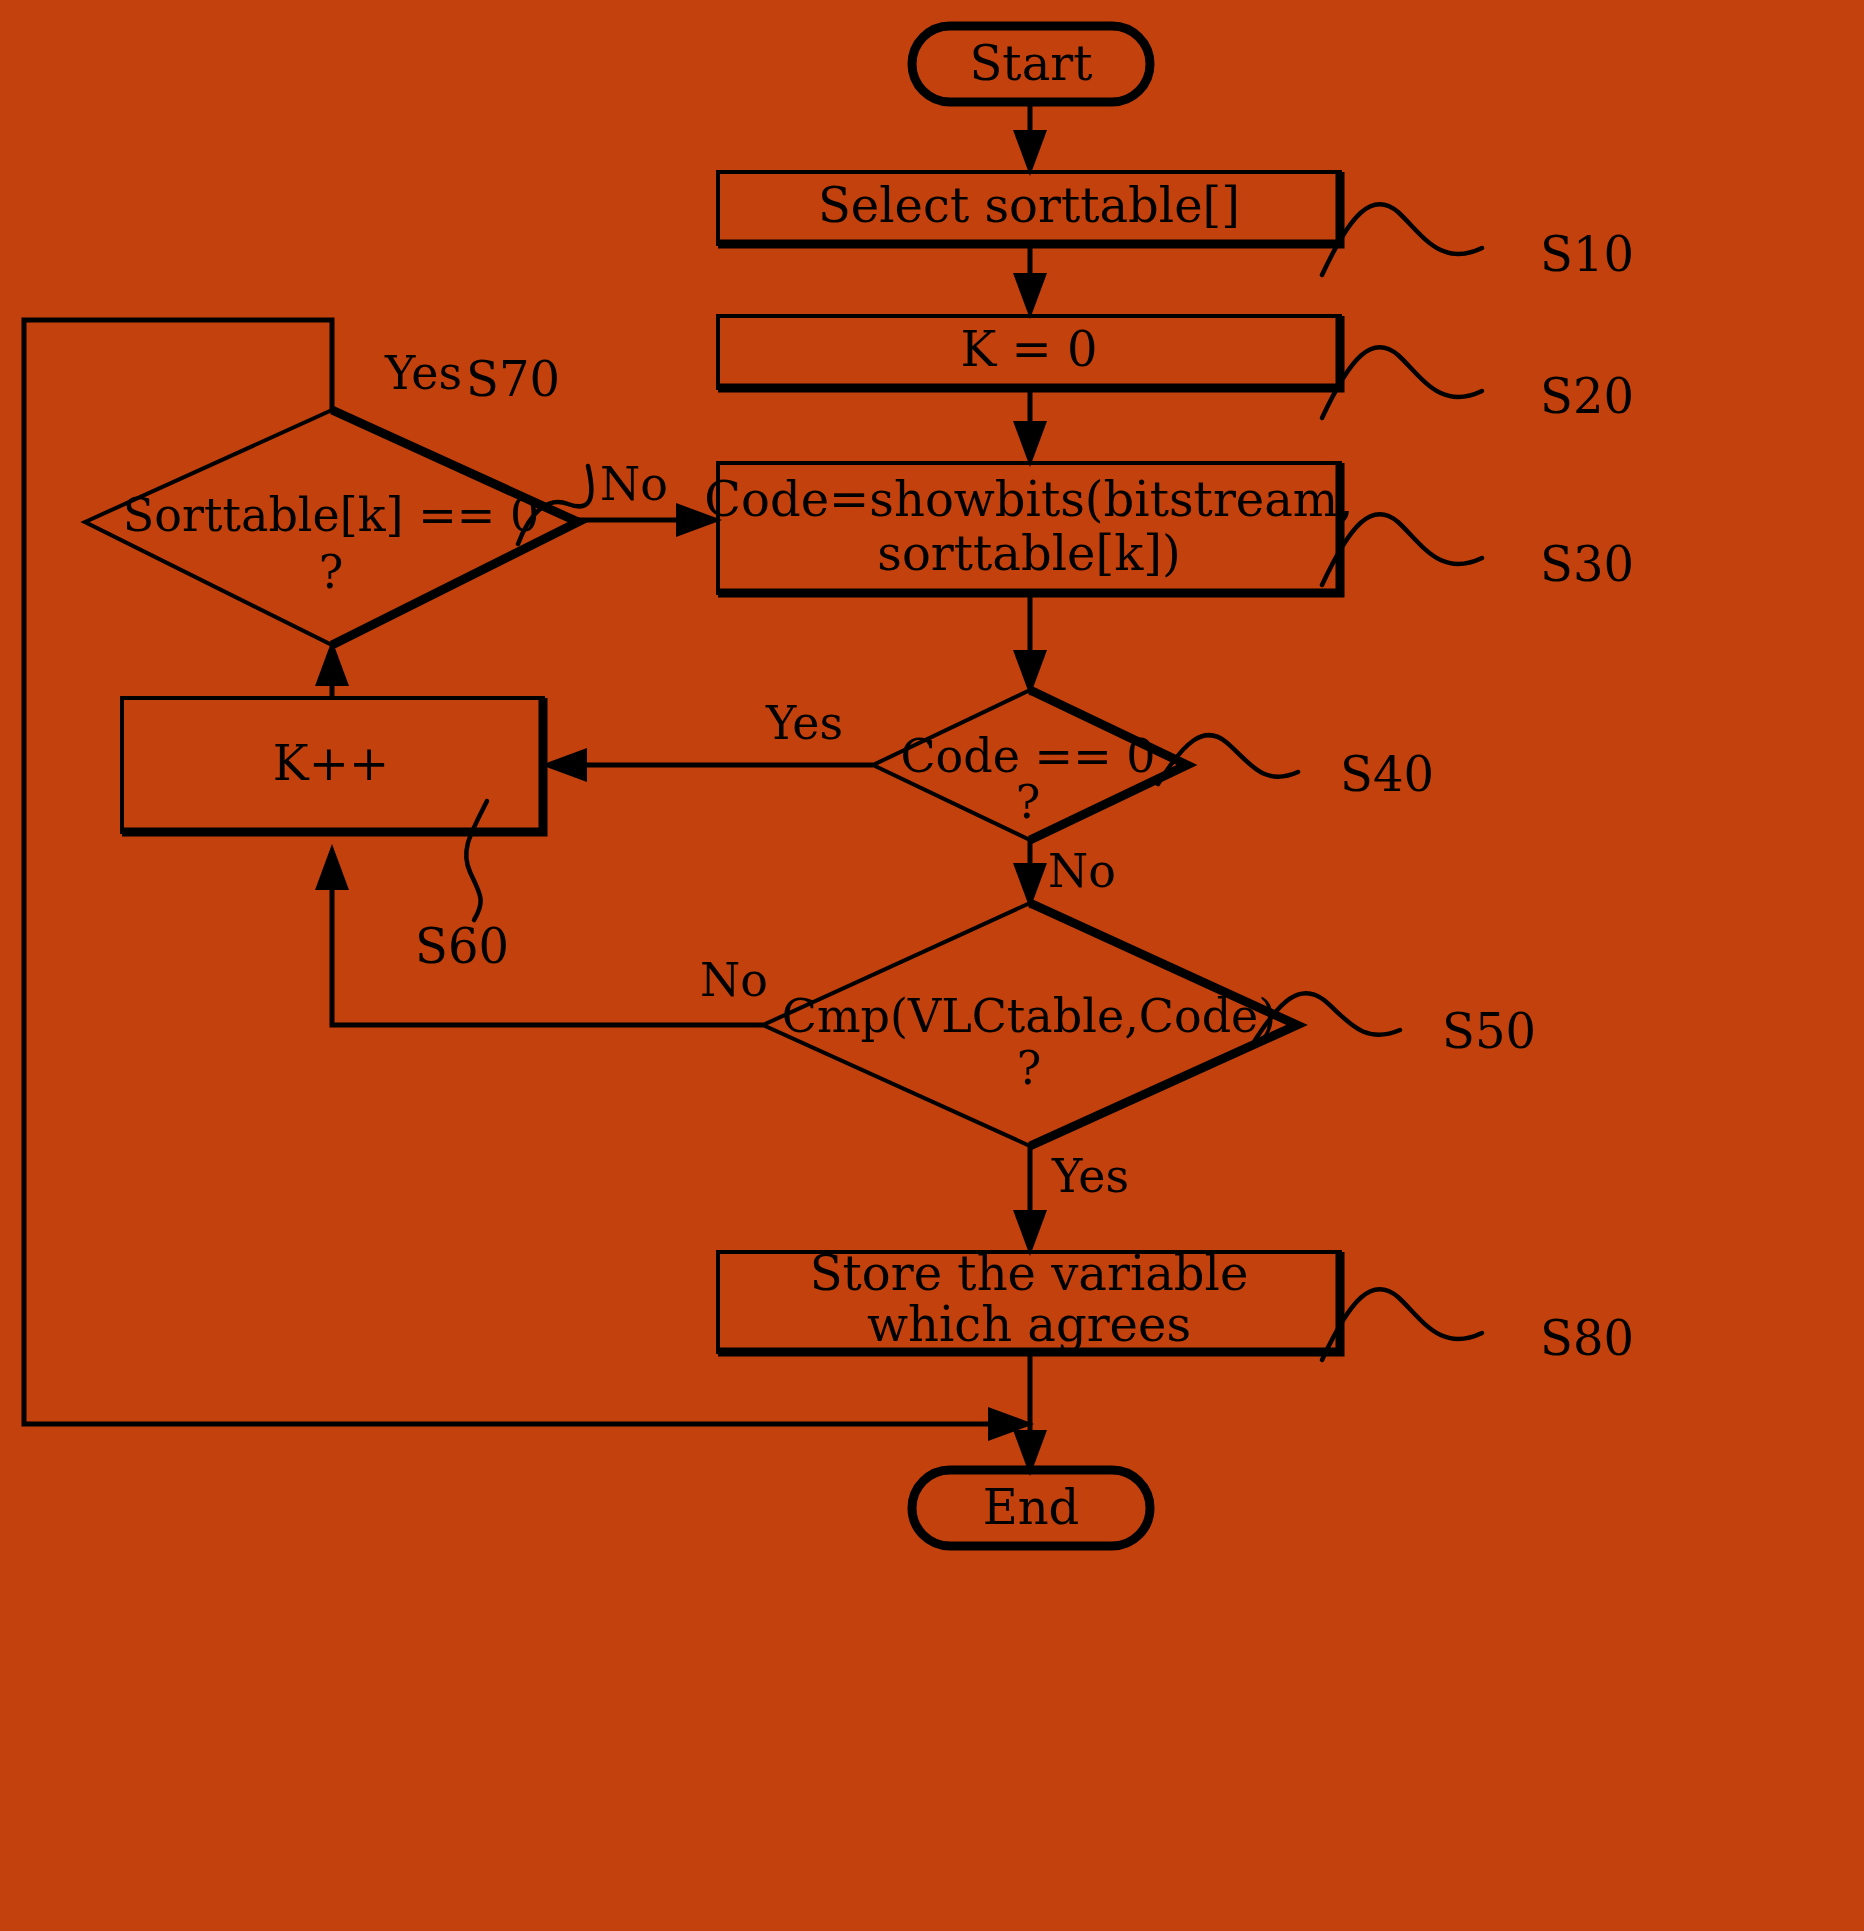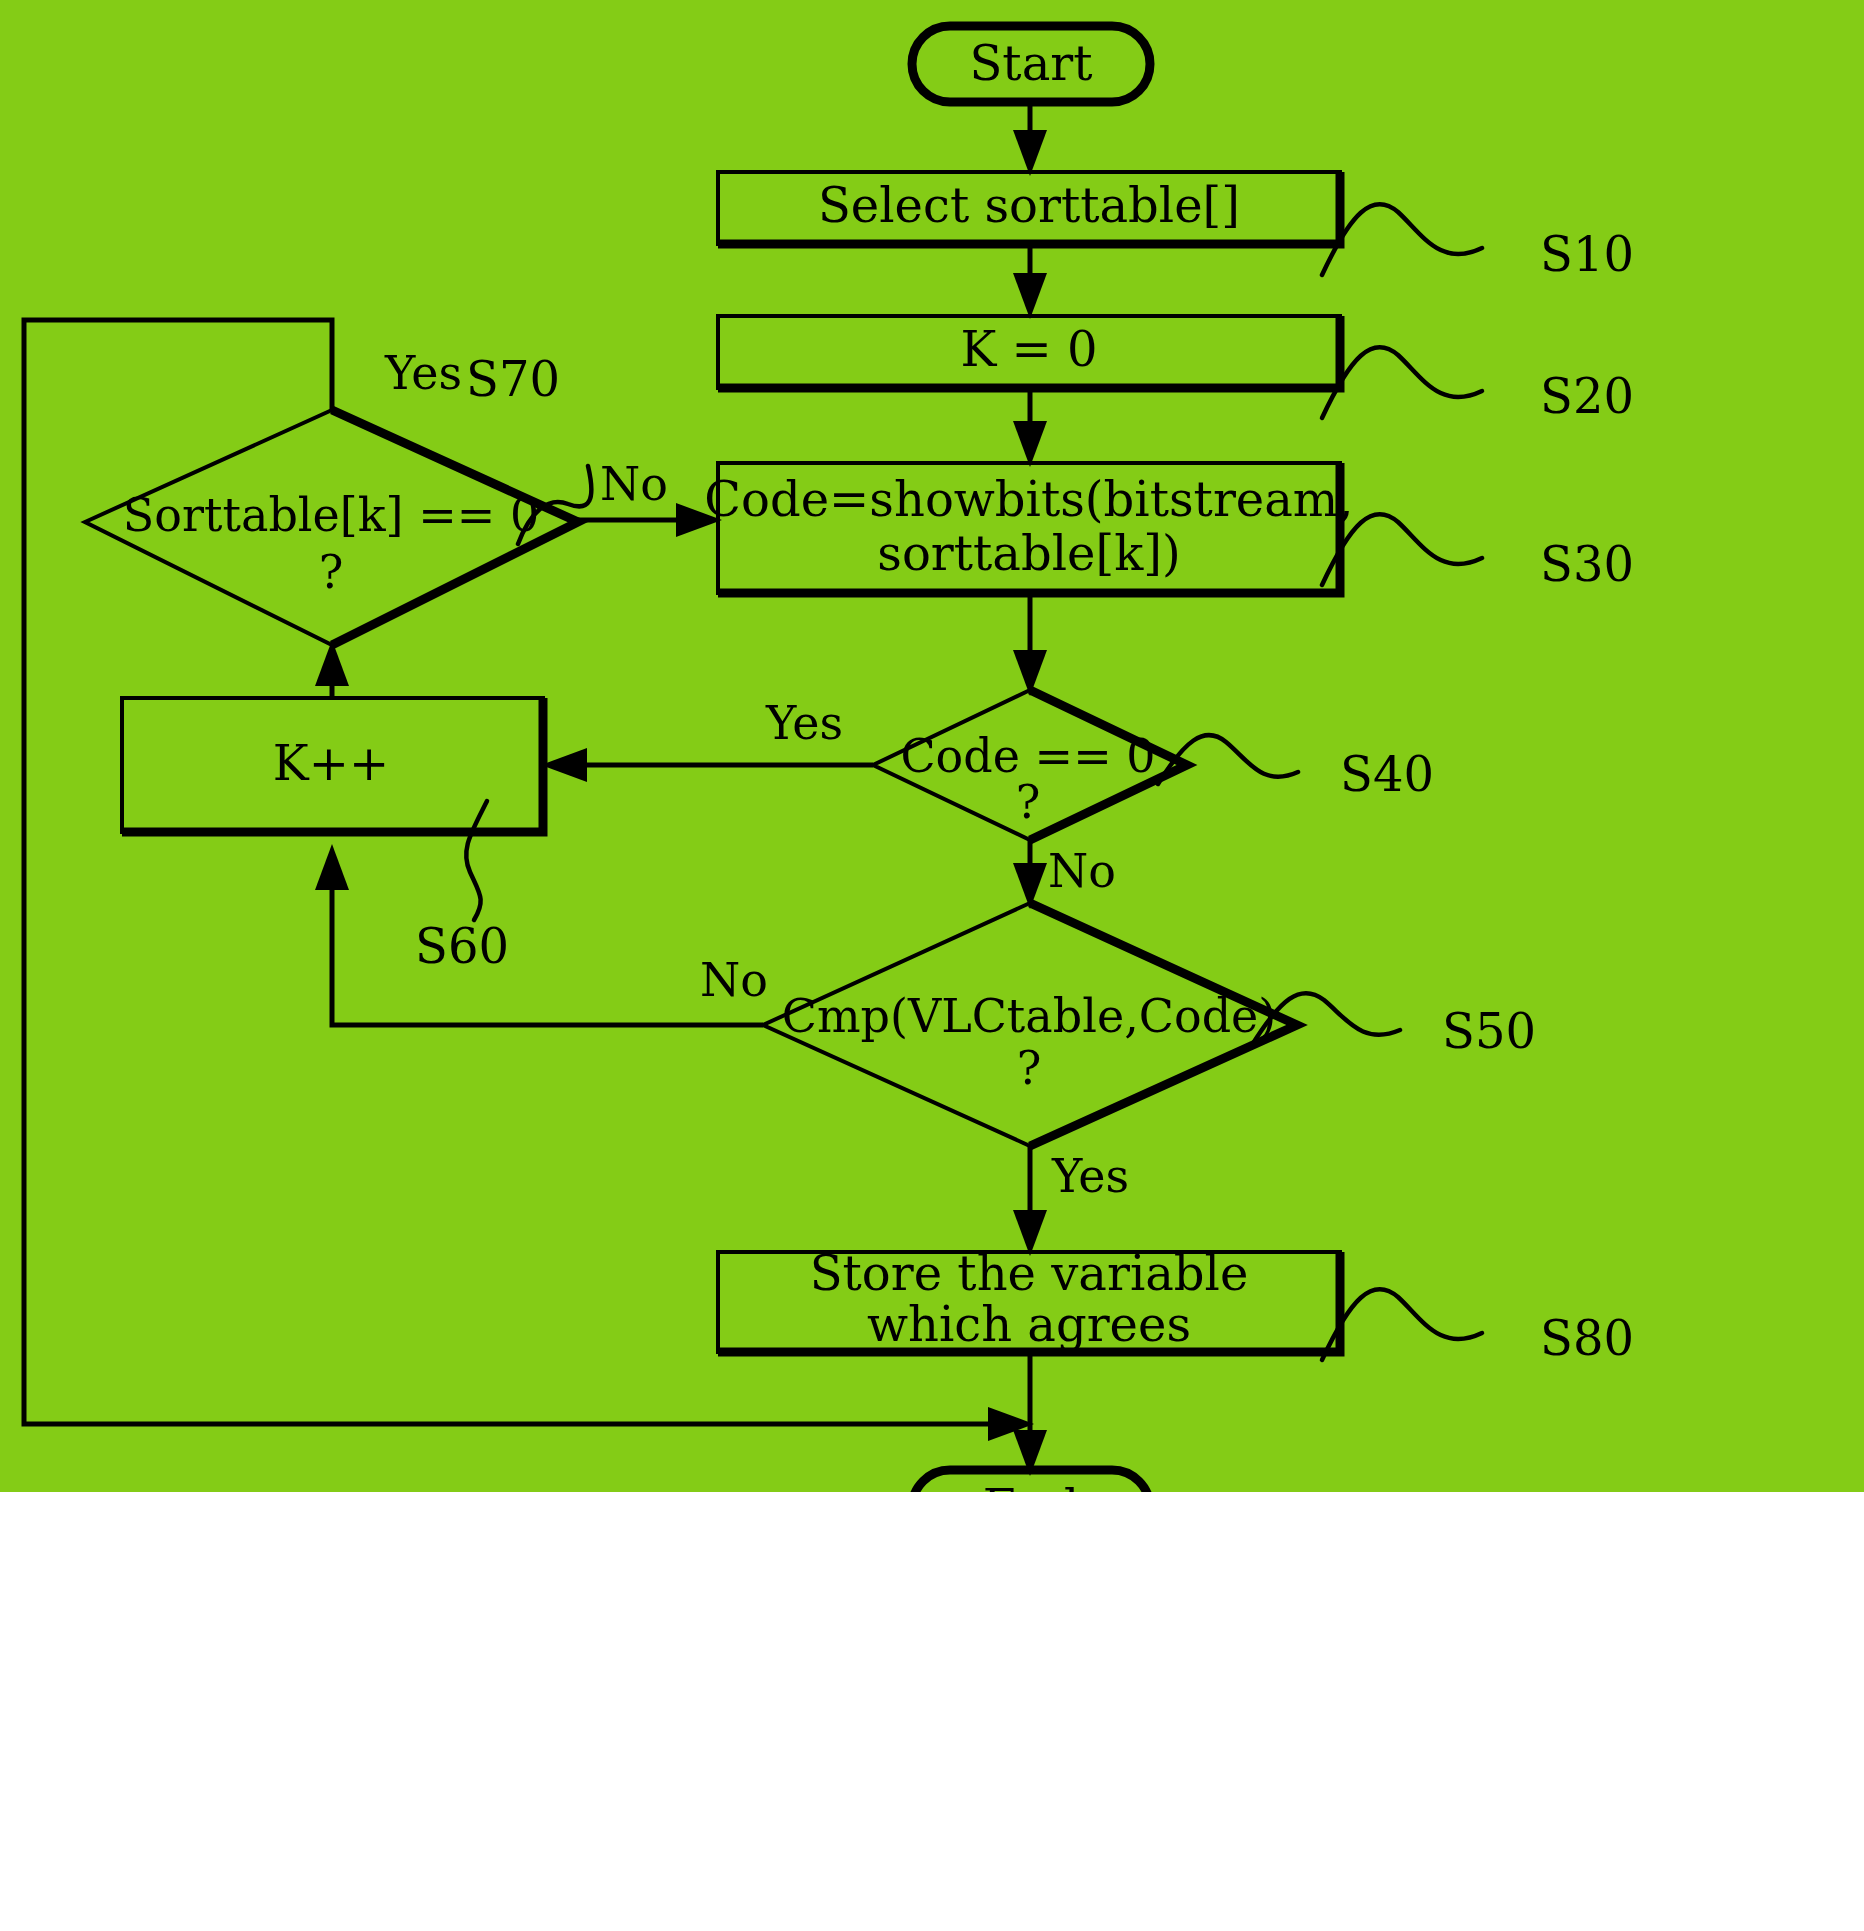--- a/index.html
+++ b/index.html
@@ -7,22 +7,22 @@
     margin: 0;
     padding: 0;
     background: #ffffff;
   }
   body {
     font-family: "DejaVu Serif", "Liberation Serif", serif;
   }
   #stage {
     position: relative;
     width: 1864px;
-    height: 1492px;
-    background: #84cc16;
+    height: 1931px;
+    background: #c2410c;
     overflow: hidden;
     text-align: right;
   }
   #flow-svg {
     position: absolute;
     left: 0;
     top: 0;
     width: 1864px;
     height: 1931px;
   }

